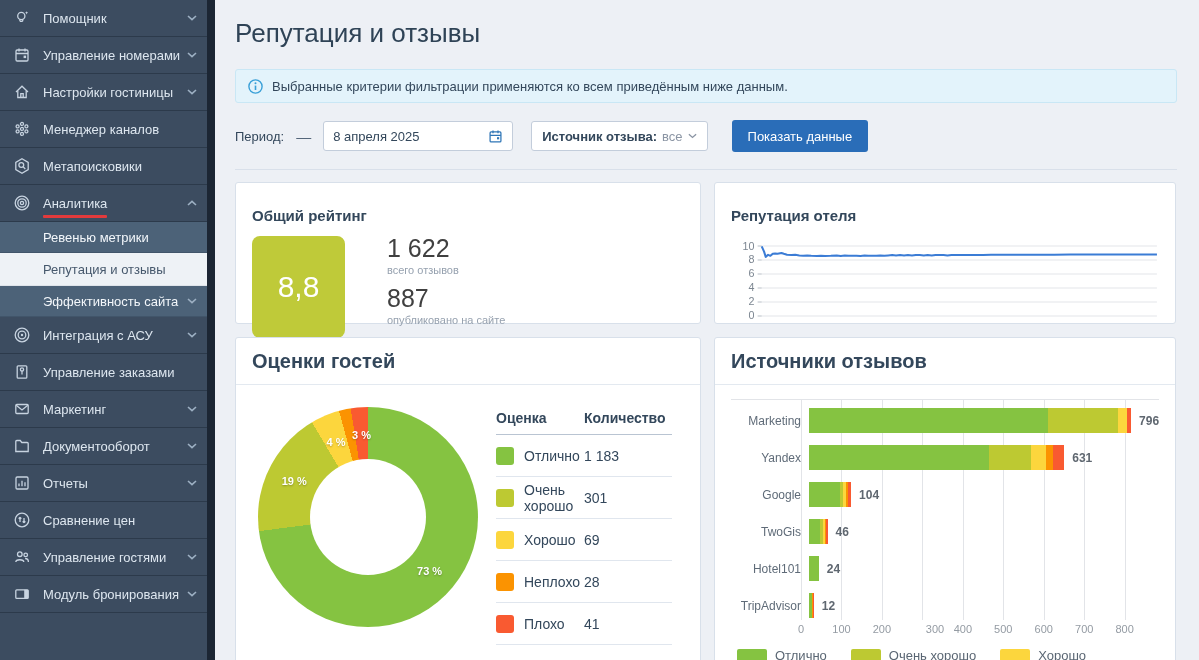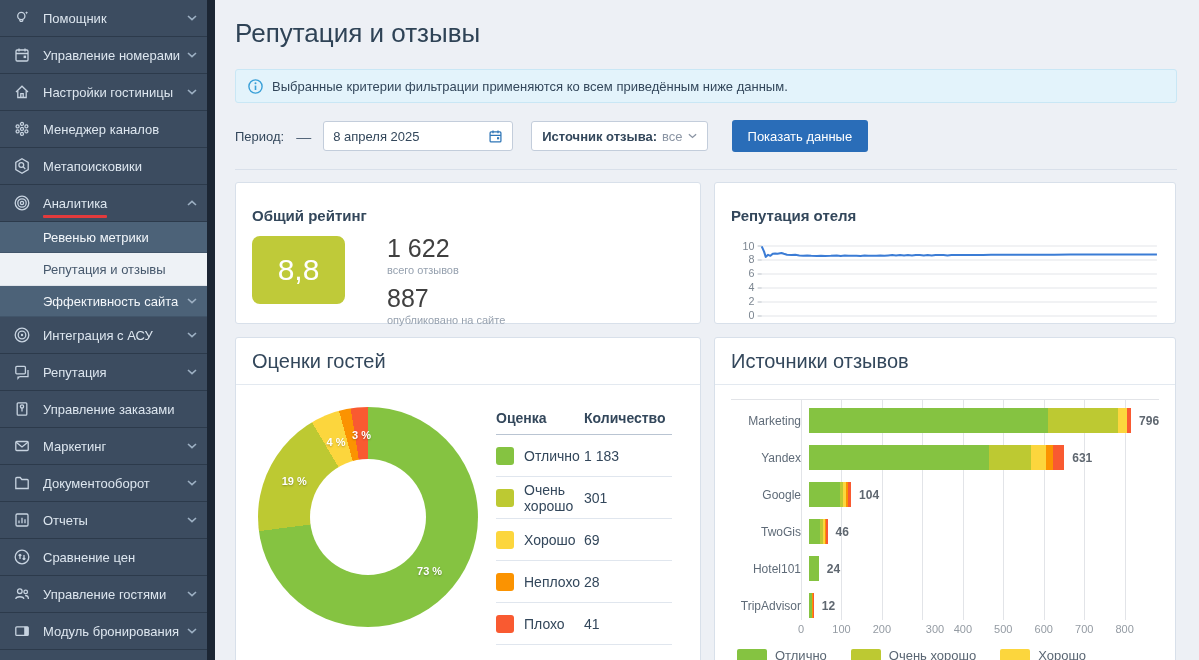--- a/index.html
+++ b/index.html
@@ -37,26 +37,26 @@
   .select-box .val{color:#8b95a4;}
   .btn-primary{height:32px;background:#2a6db8;border:none;border-radius:3px;color:#fff;
                font-size:13px;padding:0 16px;margin-left:14px;font-family:inherit;cursor:pointer;}
   .rule{border:none;border-top:1px solid #d9e0ea;margin:17px 0 12px;}
 
   .grid{display:grid;grid-template-columns:466px 462px;gap:13px;}
   .card{background:#fff;border:1px solid #d8e0ea;border-radius:3px;box-sizing:border-box;}
   .card.small{height:142px;padding:24px 16px;}
   .ctitle-sm{font-size:15px;font-weight:bold;color:#33475b;}
   .card.big{height:340px;}
-  .chead{padding:12px 16px 11px;font-size:20px;font-weight:400;color:#33475b;border-bottom:1px solid #e3e9f0;}
+  .chead{padding:12px 16px 11px;font-size:20px;font-weight:700;color:#33475b;border-bottom:1px solid #e3e9f0;}
   .cbody{padding:10px 16px 0;}
 
   
   .overall-body{display:flex;margin-top:12px;}
-  .rating-square{width:93px;height:68px;border-radius:8px;display:flex;align-items:center;justify-content:center;
+  .rating-square{width:93px;height:102px;border-radius:8px;display:flex;align-items:center;justify-content:center;
                  color:#fff;font-size:30px;}
   .stats{margin-left:42px;}
   .stat-num{font-size:25px;color:#404040;line-height:1;}
   .stat-cap{font-size:11px;color:#96a1af;margin:3px 0 10px;}
 
   
   .ratings-body{display:flex;}
   .donut-wrap{width:220px;height:220px;position:relative;flex:none;margin:12px 2px 0 6px;}
   .donut{width:220px;height:220px;border-radius:50%;}
   .donut-hole{position:absolute;left:52px;top:52px;width:116px;height:116px;border-radius:50%;background:#fff;}
@@ -195,34 +195,20 @@
       </div>
       <div class="side-item">
         <span class="icon">
           <svg viewBox="0 0 18 18" width="18" height="18" fill="none" stroke="currentColor" stroke-width="1.3">
             <circle cx="9" cy="9" r="6.8"></circle>
             <circle cx="9" cy="9" r="3.8"></circle>
             <circle cx="9" cy="9" r="1.2" fill="currentColor" stroke="none"></circle>
           </svg>
         </span>
         <span class="lbl">Интеграция с АСУ</span>
-        <span class="chev">
-          <svg viewBox="0 0 10 6" width="10" height="6">
-            <path d="M1 1 L5 4.6 L9 1" stroke="currentColor" stroke-width="1.6" fill="none"></path>
-          </svg>
-        </span>
-      </div>
-      <div class="side-item">
-        <span class="icon">
-          <svg viewBox="0 0 18 18" width="18" height="18" fill="none" stroke="currentColor" stroke-width="1.3">
-            <rect x="2.8" y="3.4" width="9.6" height="7.4" rx="1"></rect>
-            <path d="M15 7V13.6H6.4M6.4 13.6 5 15.2V13.6"></path>
-          </svg>
-        </span>
-        <span class="lbl">Репутация</span>
         <span class="chev">
           <svg viewBox="0 0 10 6" width="10" height="6">
             <path d="M1 1 L5 4.6 L9 1" stroke="currentColor" stroke-width="1.6" fill="none"></path>
           </svg>
         </span>
       </div>
       <div class="side-item">
         <span class="icon">
           <svg viewBox="0 0 18 18" width="18" height="18" fill="none" stroke="currentColor" stroke-width="1.3">
             <rect x="4.2" y="2.8" width="9.6" height="12.4" rx="1"></rect>

